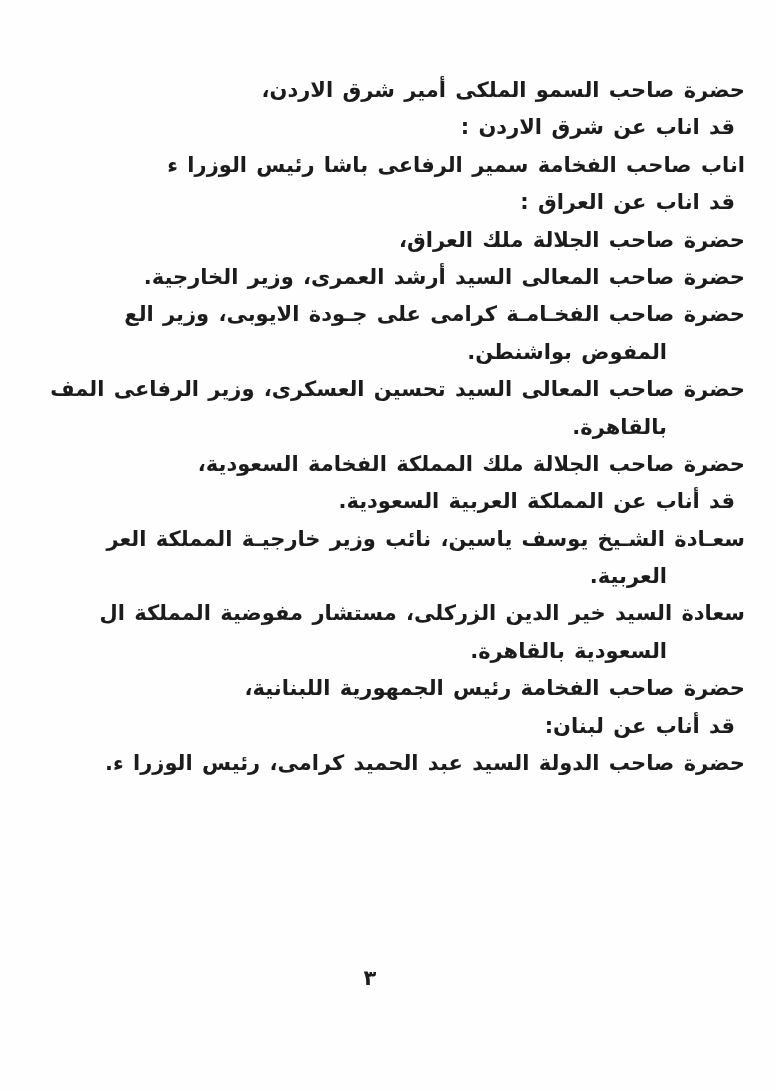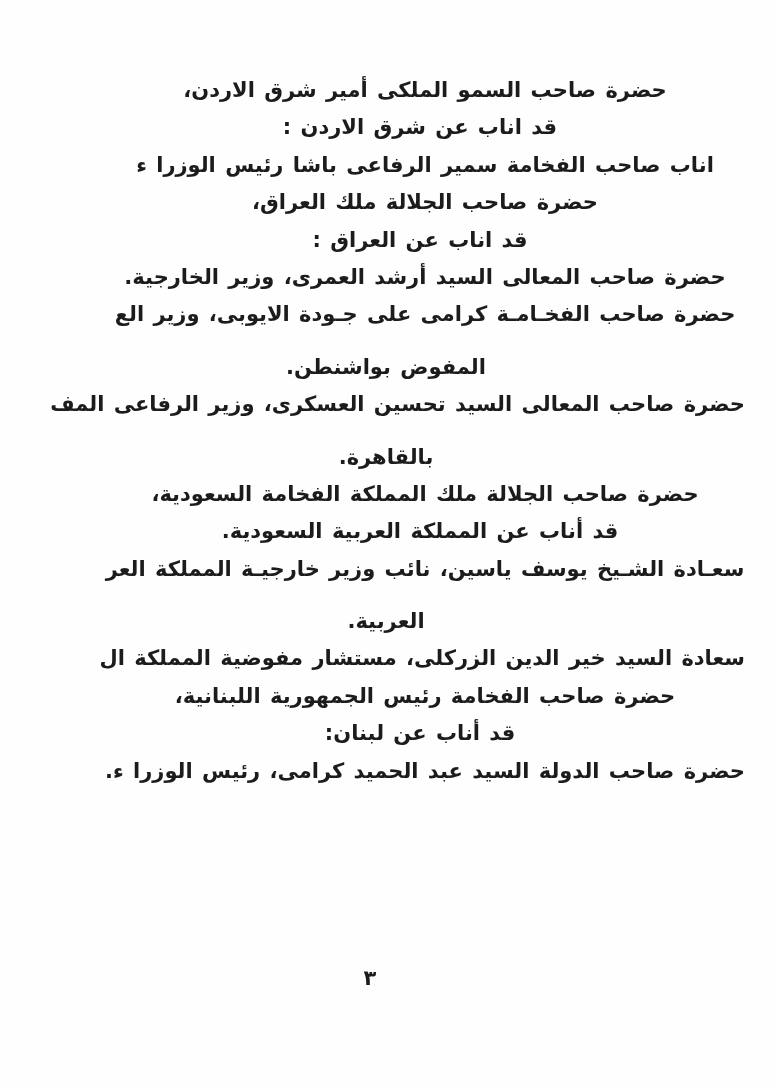--- a/index.html
+++ b/index.html
@@ -17,35 +17,35 @@
     height: 1091px;
     background: #fefefe;
     color: #1c1c1c;
   }
   .text-block {
     position: absolute;
     top: 72px;
     right: 29px;
     left: 105px;
     direction: rtl;
-    text-align: center;
+    text-align: right;
   }
   .line {
     margin: 0;
     height: 37.4px;
     line-height: 37.4px;
     font-size: 21px;
     font-weight: bold;
     white-space: nowrap;
     word-spacing: 2px;
     color: #1c1c1c;
   }
   .line-entry        { padding-right: 2px;  }
   .line-intro        { padding-right: 12px; }
-  .line-continuation { padding-right: 80px; margin-top: 15px; }
+  .line-continuation { padding-right: 80px; }
   .page-number {
     position: absolute;
     top: 966px;
     left: 0;
     width: 740px;
     text-align: center;
     font-size: 21px;
     font-weight: bold;
     color: #1c1c1c;
     direction: rtl;
@@ -54,32 +54,33 @@
 </head>
 <body>
 
 <div class="scan-page">
 
   <main class="text-block">
 
   <p class="line line-entry">حضرة صاحب السمو الملكى أمير شرق الاردن،</p>
       <p class="line line-intro">قد اناب عن شرق الاردن :</p>
       <p class="line line-entry">اناب صاحب الفخامة سمير الرفاعى باشا رئيس الوزرا ء</p>
+      <p class="line line-intro">قد اناب عن العراق :</p>
       <p class="line line-entry">حضرة صاحب الجلالة ملك العراق،</p>
-      <p class="line line-intro">قد اناب عن العراق :</p>
       <p class="line line-entry">حضرة صاحب المعالى السيد أرشد العمرى، وزير الخارجية.</p>
       <p class="line line-entry">حضرة صاحب الفخـامـة كرامى على جـودة الايوبى، وزير الع</p>
       <p class="line line-continuation">المفوض بواشنطن.</p>
       <p class="line line-entry">حضرة صاحب المعالى السيد تحسين العسكرى، وزير الرفاعى المف</p>
       <p class="line line-continuation">بالقاهرة.</p>
       <p class="line line-entry">حضرة صاحب الجلالة ملك المملكة الفخامة السعودية،</p>
       <p class="line line-intro">قد أناب عن المملكة العربية السعودية.</p>
       <p class="line line-entry">سعـادة الشـيخ يوسف ياسين، نائب وزير خارجيـة المملكة العر</p>
       <p class="line line-continuation">العربية.</p>
       <p class="line line-entry">سعادة السيد خير الدين الزركلى، مستشار مفوضية المملكة ال</p>
+      <p class="line line-continuation">السعودية بالقاهرة.</p>
       <p class="line line-entry">حضرة صاحب الفخامة رئيس الجمهورية اللبنانية،</p>
       <p class="line line-intro">قد أناب عن لبنان:</p>
       <p class="line line-entry">حضرة صاحب الدولة السيد عبد الحميد كرامى، رئيس الوزرا ء.</p>
     </main>
 
   <div class="page-number">٣</div>
 
 </div>
 
 </body></html>

